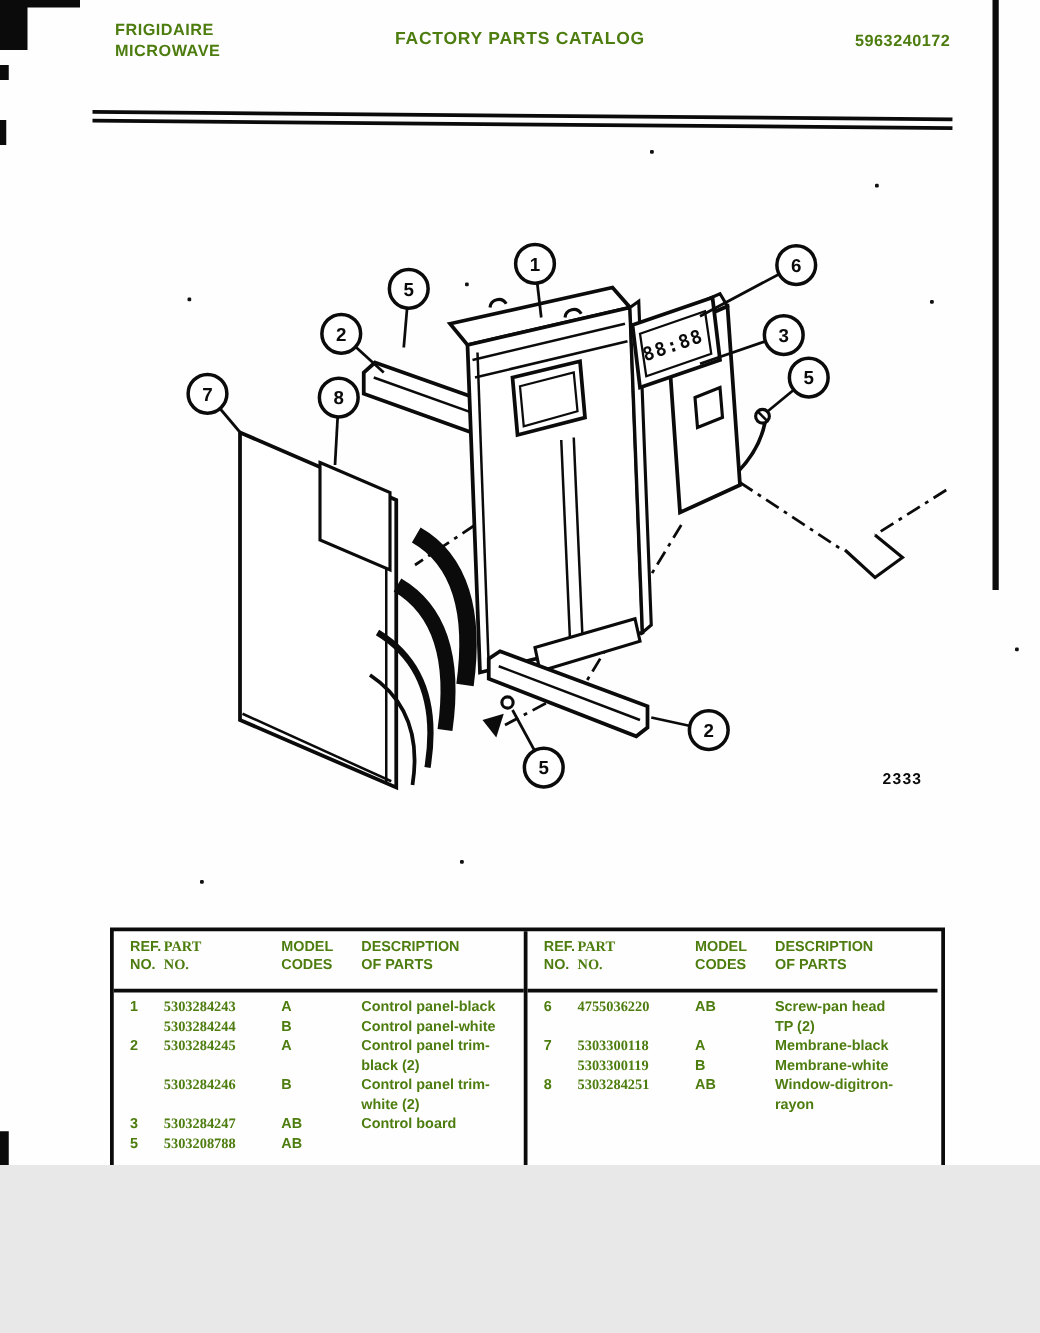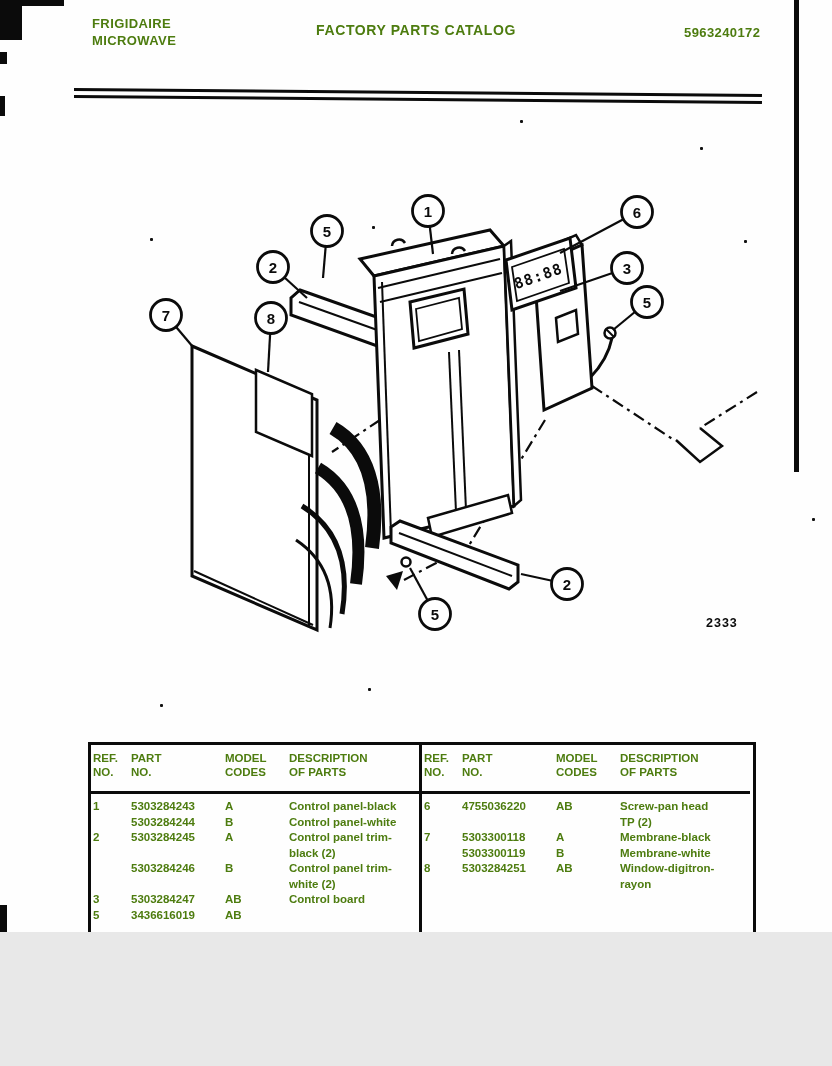--- a/index.html
+++ b/index.html
@@ -30,22 +30,22 @@
   .leader{stroke:#0b0b0b;stroke-width:2.2;}
   .segtxt{font:700 15px "DejaVu Sans Mono",monospace;fill:#0b0b0b;letter-spacing:1px;}
   .fignum{font:700 12.5px "Liberation Sans",sans-serif;fill:#0b0b0b;letter-spacing:1px;}
   
   .ptable{left:88px;top:742px;width:662px;height:210px;border:3px solid #0b0b0b;display:flex;}
   .thalf{width:328px;display:flex;flex-direction:column;}
   .thalf.left{border-right:3px solid #0b0b0b;}
   .thead{display:flex;padding-top:6px;height:40px;border-bottom:3px solid #0b0b0b;font-size:11.5px;line-height:14px;}
   .tbody{padding-top:5px;font-size:11.5px;line-height:15.5px;}
   .trow{display:flex;}
-  .tcell.ref{width:40px;padding-left:2px;box-sizing:border-box;}
-  .tcell.part{width:94px;}
+  .tcell.ref{width:40px;padding-left:13px;box-sizing:border-box;}
+  .tcell.part{width:94px;font-family:Liberation Serif, serif;}
   .tcell.code{width:64px;}
   .tcell.desc{flex:1;}
   
   .note{left:75px;top:961px;font-size:16px;letter-spacing:.3px;}
   .pageno{left:0;right:0;top:967px;text-align:center;font-size:15px;letter-spacing:1px;}
   .datecode{left:716px;top:973px;font-size:12px;}
 </style>
 </head>
 <body>
 
@@ -261,21 +261,21 @@
           <div class="trow">
             <div class="tcell ref">3</div>
             <div class="tcell part">5303284247</div>
             <div class="tcell code">AB</div>
             <div class="tcell desc">
               <div>Control board</div>
             </div>
           </div>
           <div class="trow">
             <div class="tcell ref">5</div>
-            <div class="tcell part">3436616019</div>
+            <div class="tcell part">5303208788</div>
             <div class="tcell code">AB</div>
           </div>
         </div>
     </div>
     <div class="thalf">
       <div class="thead">
         <div class="tcell ref">
             <div>REF.</div>
             <div>NO.</div>
           </div>

